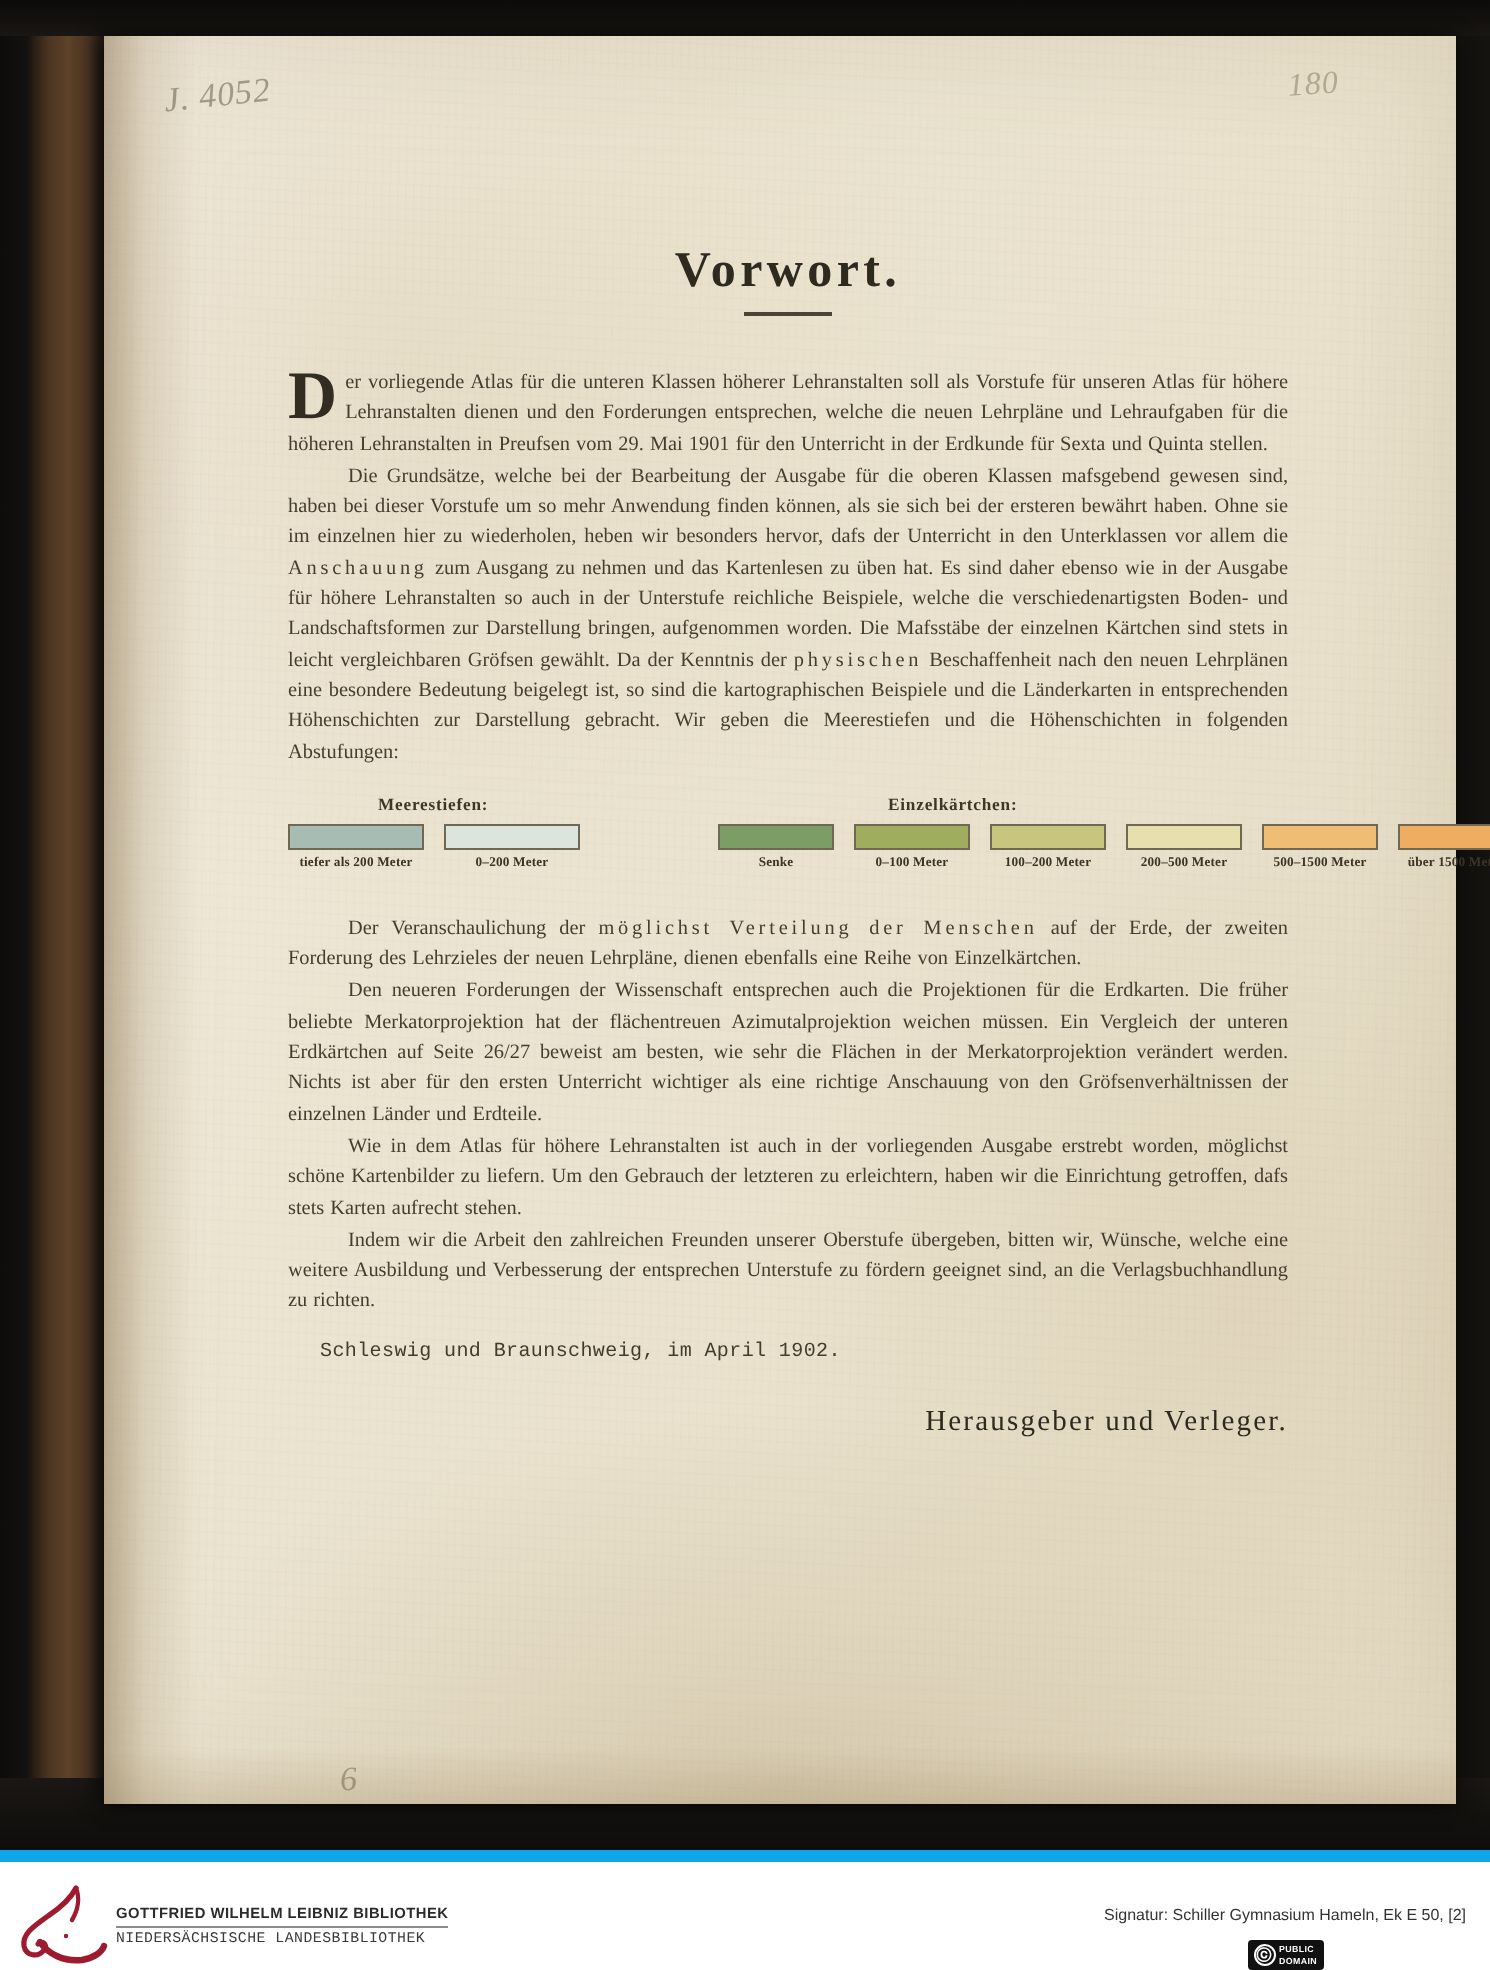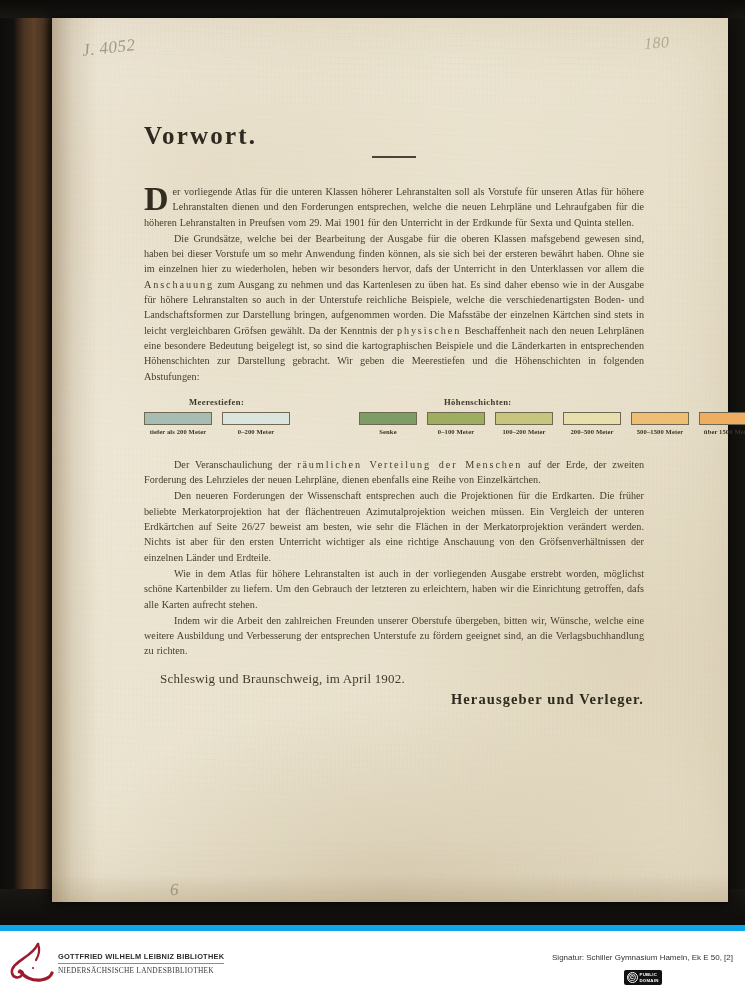--- a/index.html
+++ b/index.html
@@ -97,21 +97,21 @@
 
   
   .content {
     position: absolute;
     left: 92px; top: 104px;
     width: 500px;
     color: #3c3528;
   }
 
   .doc-title {
-    text-align: left;
+    text-align: center;
     font-size: 25px;
     font-weight: bold;
     letter-spacing: 2.2px;
     color: #2e2a20;
     margin: 0 0 6px 0;
     font-family: "Liberation Serif", serif;
   }
   .title-rule {
     width: 44px; height: 2px;
     background: #4a4336;
@@ -187,28 +187,29 @@
   }
 
   
   .sig-row {
     margin-top: 12px;
     position: relative;
     height: 42px;
   }
   .sig-place {
     position: absolute; left: 16px; top: 0;
-    font-size: 13px;
+    font-size: 10px;
     color: #433c2e;
     letter-spacing: .2px;
+    font-family: Liberation Mono, monospace;
   }
   .sig-name {
-    position: absolute; right: 0; top: 20px;
+    position: absolute; right: 0; top: 32px;
     font-size: 14.5px;
-    font-weight: bold;
+    font-weight: normal;
     letter-spacing: 1.1px;
     color: #2f2a20;
   }
 
   
   .footer-bar {
     position: absolute;
     left: 0; bottom: 0;
     width: 745px; height: 60px;
     background: #ffffff;
@@ -231,21 +232,21 @@
     font-family: "Liberation Sans", sans-serif;
     font-size: 7.4px;
     font-weight: bold;
     letter-spacing: .25px;
     color: #2b2b2b;
     border-bottom: 1px solid #8c8c8c;
     padding-bottom: 2px;
     white-space: nowrap;
   }
   .lib-line2 {
-    font-family: Liberation Serif, serif;
+    font-family: Liberation Mono, monospace;
     font-size: 7.4px;
     letter-spacing: .25px;
     color: #3a3a3a;
     padding-top: 2px;
     white-space: nowrap;
   }
   .footer-right {
     margin-left: auto;
     display: flex;
     align-items: center;
@@ -312,21 +313,21 @@
 
       <p class="para no-indent first-para">
         <span class="dropcap">D</span><span>er vorliegende Atlas für die unteren Klassen höherer Lehranstalten soll als Vorstufe für unseren Atlas für höhere Lehranstalten dienen und den Forderungen entsprechen, welche die neuen Lehrpläne und Lehraufgaben für die höheren Lehranstalten in Preufsen vom 29. Mai 1901 für den Unterricht in der Erdkunde für Sexta und Quinta stellen.</span>
       </p>
 
       <p class="para"><span>Die Grundsätze, welche bei der Bearbeitung der Ausgabe für die oberen Klassen mafsgebend gewesen sind, haben bei dieser Vorstufe um so mehr Anwendung finden können, als sie sich bei der ersteren bewährt haben. Ohne sie im einzelnen hier zu wiederholen, heben wir besonders hervor, dafs der Unterricht in den Unterklassen vor allem die </span><span class="sp">Anschauung</span><span> zum Ausgang zu nehmen und das Kartenlesen zu üben hat. Es sind daher ebenso wie in der Ausgabe für höhere Lehranstalten so auch in der Unterstufe reichliche Beispiele, welche die verschiedenartigsten Boden- und Landschaftsformen zur Darstellung bringen, aufgenommen worden. Die Mafsstäbe der einzelnen Kärtchen sind stets in leicht vergleichbaren Gröfsen gewählt. Da der Kenntnis der </span><span class="sp">physischen</span><span> Beschaffenheit nach den neuen Lehrplänen eine besondere Bedeutung beigelegt ist, so sind die kartographischen Beispiele und die Länderkarten in entsprechenden Höhenschichten zur Darstellung gebracht. Wir geben die Meerestiefen und die Höhenschichten in folgenden Abstufungen:</span></p>
 
       <div class="legend-block">
         <div class="legend-heads">
           <span class="legend-head sea">Meerestiefen:</span>
-          <span class="legend-head land">Höhenschichten:</span>
+          <span class="legend-head land">Einzelkärtchen:</span>
         </div>
         <div class="legend-row" id="legend-row">
             <div class="swatch-item" style="left: 0px; width: 68px;">
               <div class="swatch" style="background: rgb(167, 189, 180);"></div>
               <div class="swatch-label">tiefer als 200 Meter</div>
             </div>
             <div class="swatch-item" style="left: 78px; width: 68px;">
               <div class="swatch" style="background: rgb(219, 229, 222);"></div>
               <div class="swatch-label">0–200 Meter</div>
             </div>
@@ -350,26 +351,26 @@
               <div class="swatch" style="background: rgb(240, 189, 116);"></div>
               <div class="swatch-label">500–1500 Meter</div>
             </div>
             <div class="swatch-item" style="left: 555px; width: 58px;">
               <div class="swatch" style="background: rgb(238, 173, 96);"></div>
               <div class="swatch-label">über 1500 Meter</div>
             </div>
           </div>
       </div>
 
-      <p class="para"><span>Der Veranschaulichung der </span><span class="sp">räumlichen Verteilung der Menschen</span><span> auf der Erde, der zweiten Forderung des Lehrzieles der neuen Lehrpläne, dienen ebenfalls eine Reihe von Einzelkärtchen.</span></p>
+      <p class="para"><span>Der Veranschaulichung der </span><span class="sp">möglichst Verteilung der Menschen</span><span> auf der Erde, der zweiten Forderung des Lehrzieles der neuen Lehrpläne, dienen ebenfalls eine Reihe von Einzelkärtchen.</span></p>
 
       <p class="para">Den neueren Forderungen der Wissenschaft entsprechen auch die Projektionen für die Erdkarten. Die früher beliebte Merkatorprojektion hat der flächentreuen Azimutalprojektion weichen müssen. Ein Vergleich der unteren Erdkärtchen auf Seite 26/27 beweist am besten, wie sehr die Flächen in der Merkatorprojektion verändert werden. Nichts ist aber für den ersten Unterricht wichtiger als eine richtige Anschauung von den Gröfsenverhältnissen der einzelnen Länder und Erdteile.</p>
 
 
-      <p class="para">Wie in dem Atlas für höhere Lehranstalten ist auch in der vorliegenden Ausgabe erstrebt worden, möglichst schöne Kartenbilder zu liefern. Um den Gebrauch der letzteren zu erleichtern, haben wir die Einrichtung getroffen, dafs alle Karten aufrecht stehen.</p>
+      <p class="para">Wie in dem Atlas für höhere Lehranstalten ist auch in der vorliegenden Ausgabe erstrebt worden, möglichst schöne Kartenbilder zu liefern. Um den Gebrauch der letzteren zu erleichtern, haben wir die Einrichtung getroffen, dafs stets Karten aufrecht stehen.</p>
 
       <p class="para">Indem wir die Arbeit den zahlreichen Freunden unserer Oberstufe übergeben, bitten wir, Wünsche, welche eine weitere Ausbildung und Verbesserung der entsprechen Unterstufe zu fördern geeignet sind, an die Verlagsbuchhandlung zu richten.</p>
 
       <div class="sig-row">
         <span class="sig-place">Schleswig und Braunschweig, im April 1902.</span>
         <span class="sig-name">Herausgeber und Verleger.</span>
       </div>
 
     </div>
   </div>

